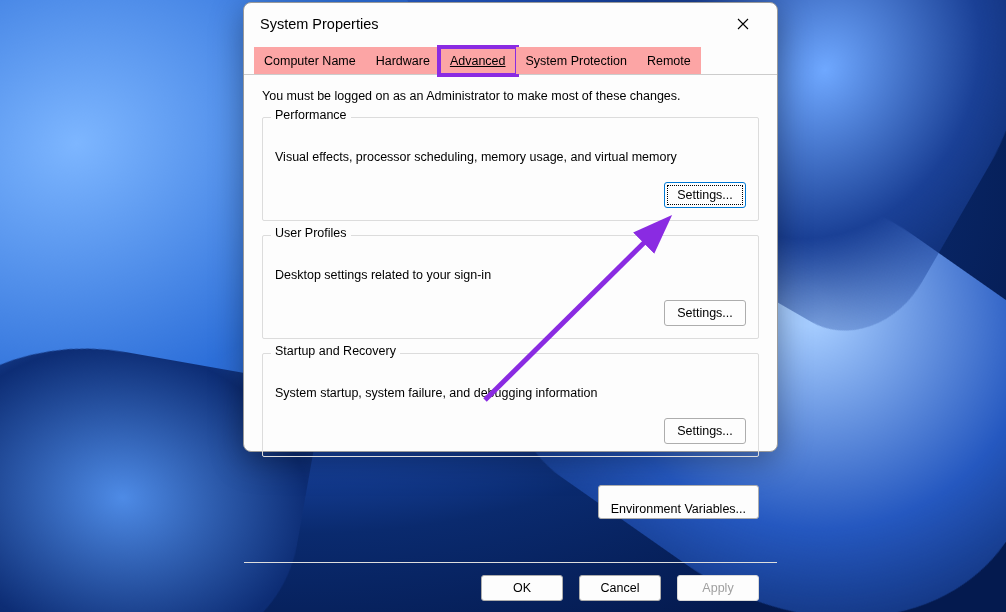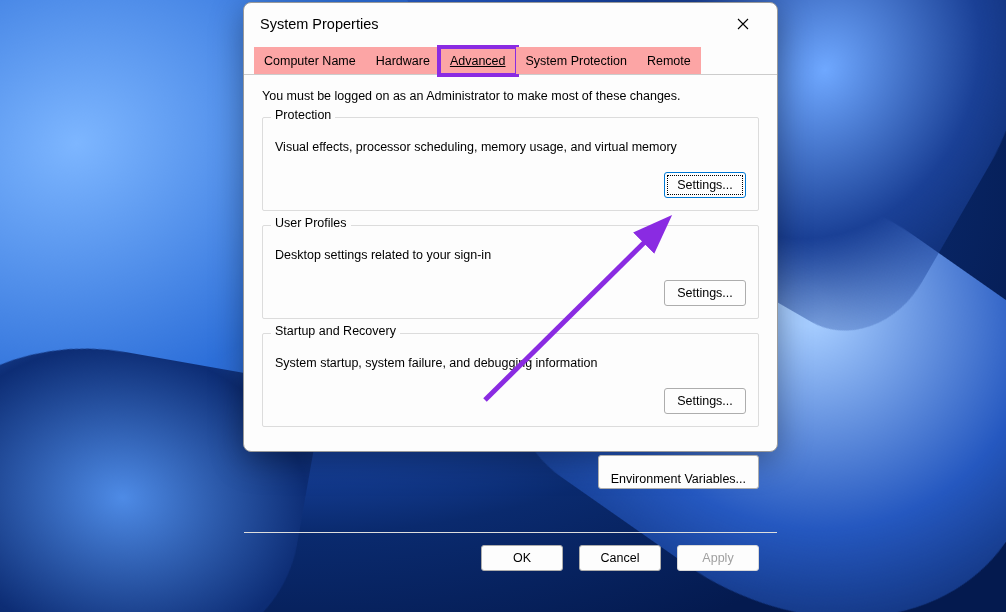--- a/index.html
+++ b/index.html
@@ -116,21 +116,21 @@
     .fieldset-legend {
       position: absolute;
       top: -10px;
       left: 8px;
       background: #fdfdfd;
       padding: 0 4px;
       font-size: 12.5px;
     }
     .fieldset-desc {
       font-size: 12.5px;
-      margin: 12px 0 10px 0;
+      margin: 22px 0 10px 0;
     }
     .btn-row {
       display: flex;
       justify-content: flex-end;
       margin-top: 18px;
     }
     .btn {
       min-width: 82px;
       height: 26px;
       padding: 0 10px;
@@ -207,21 +207,21 @@
       <span class="highlight-box"></span>
     </div>
     <div class="tab">System Protection</div>
     <div class="tab">Remote</div>
   </div>
 
   <div class="tab-content">
     <div class="notice">You must be logged on as an Administrator to make most of these changes.</div>
 
     <div class="fieldset">
-      <div class="fieldset-legend">Protection</div>
+      <div class="fieldset-legend">Performance</div>
       <div class="fieldset-desc">Visual effects, processor scheduling, memory usage, and virtual memory</div>
       <div class="btn-row">
         <button class="btn focus">Settings...</button>
       </div>
     </div>
 
     <div class="fieldset">
       <div class="fieldset-legend">User Profiles</div>
       <div class="fieldset-desc">Desktop settings related to your sign-in</div>
       <div class="btn-row">

